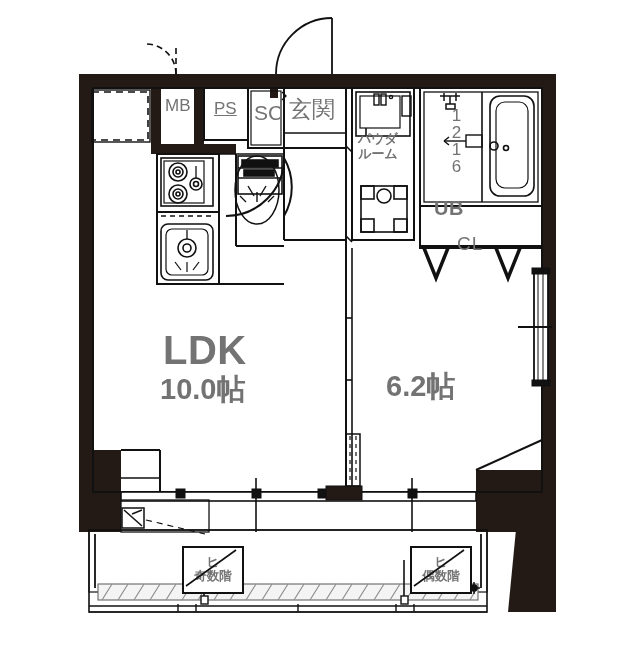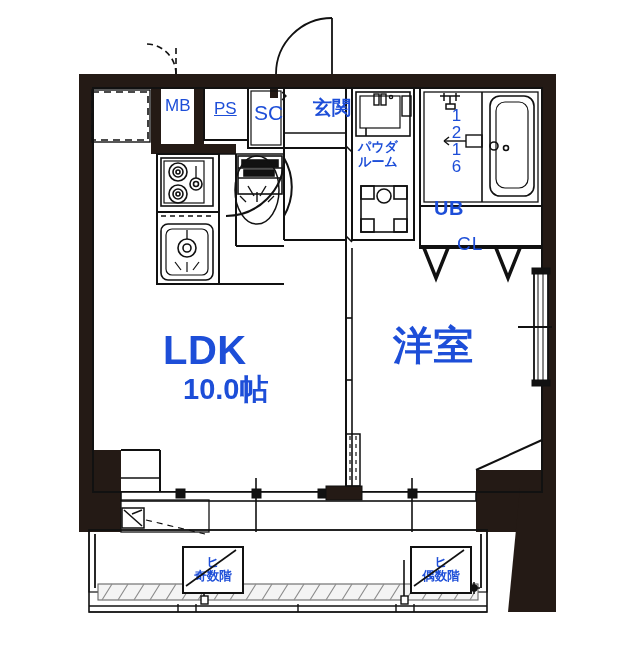--- a/index.html
+++ b/index.html
@@ -19,34 +19,33 @@
   }
   #plan-svg {
     position: absolute;
     left: 0;
     top: 0;
     display: block;
   }
   .lbl {
     position: absolute;
     white-space: nowrap;
-    color: #1d4ed8;
+    color: #737373;
     line-height: 1;
     pointer-events: none;
   }
   .lbl-room-name {
     font-weight: bold;
     font-size: 40px;
     letter-spacing: 0.5px;
   }
   .lbl-room-area {
     font-weight: bold;
     font-size: 29px;
     letter-spacing: 0px;
-    margin-left: 23px;
   }
   .lbl-small {
     font-size: 17px;
     font-weight: normal;
   }
   .lbl-ub {
     font-size: 20px;
     font-weight: bold;
     letter-spacing: 0.5px;
     margin-top: 48px;
@@ -55,23 +54,22 @@
     font-size: 19px;
     letter-spacing: 1px;
   }
   .lbl-jp-vert {
     font-size: 13px;
     font-weight: bold;
     line-height: 1.12;
     text-align: center;
   }
   .lbl-genkan {
-    font-size: 19px;
-    font-weight: bold;
-    margin-left: 24px;
+    font-size: 23px;
+    font-weight: normal;
   }
   .lbl-dim-vert {
     font-size: 17px;
     writing-mode: vertical-rl;
     text-orientation: upright;
     letter-spacing: -2px;
   }
   .lbl-balcony {
     font-size: 12.5px;
     font-weight: bold;
@@ -394,37 +392,37 @@
         <path d="M474,582 L474,594"></path>
         <circle cx="474" cy="588" r="3" fill="#111111"></circle>
       </g>
     </g>
 
   </svg>
 
   <div class="lbl lbl-room-name" style="left:163px; top:330px;">LDK</div>
   <div class="lbl lbl-room-area" style="left:160px; top:375px;">10.0帖</div>
 
-  <div class="lbl lbl-room-name" style="left:393px; top:325px;">洋室</div>
+  <div class="lbl lbl-room-area" style="left:386px; top:372px;">6.2帖</div>
 
   <div class="lbl lbl-small" style="left:165px; top:97px;">MB</div>
 
   <div class="lbl lbl-small" style="left:214px; top:100px;text-decoration:underline;">PS</div>
 
   <div class="lbl lbl-small" style="left:254px; top:102px; font-size:21px;">SC</div>
 
   <div class="lbl lbl-genkan" style="left:289px; top:98px;">玄関</div>
 
   <div class="lbl lbl-ub" style="left:434px; top:150px;">UB</div>
 
   <div class="lbl lbl-dim-vert" style="left:448px; top:106px;">1216</div>
 
   <div class="lbl lbl-cl" style="left:457px; top:206px;margin-top:28px;">CL</div>
 
-  <div class="lbl lbl-jp-vert" style="left:358px; top:140px;text-align:right;">
+  <div class="lbl lbl-jp-vert" style="left:358px; top:132px;text-align:right;">
     <div>パウダ</div>
     <div>ルーム</div>
   </div>
 
   <div class="lbl lbl-balcony" style="left:182px; top:546px; width:58px; height:44px;
               border:2px solid #111; background:#fff;
               display:flex; flex-direction:column; justify-content:center;">
     <div>ヒ</div>
     <div>奇数階</div>
   </div>

